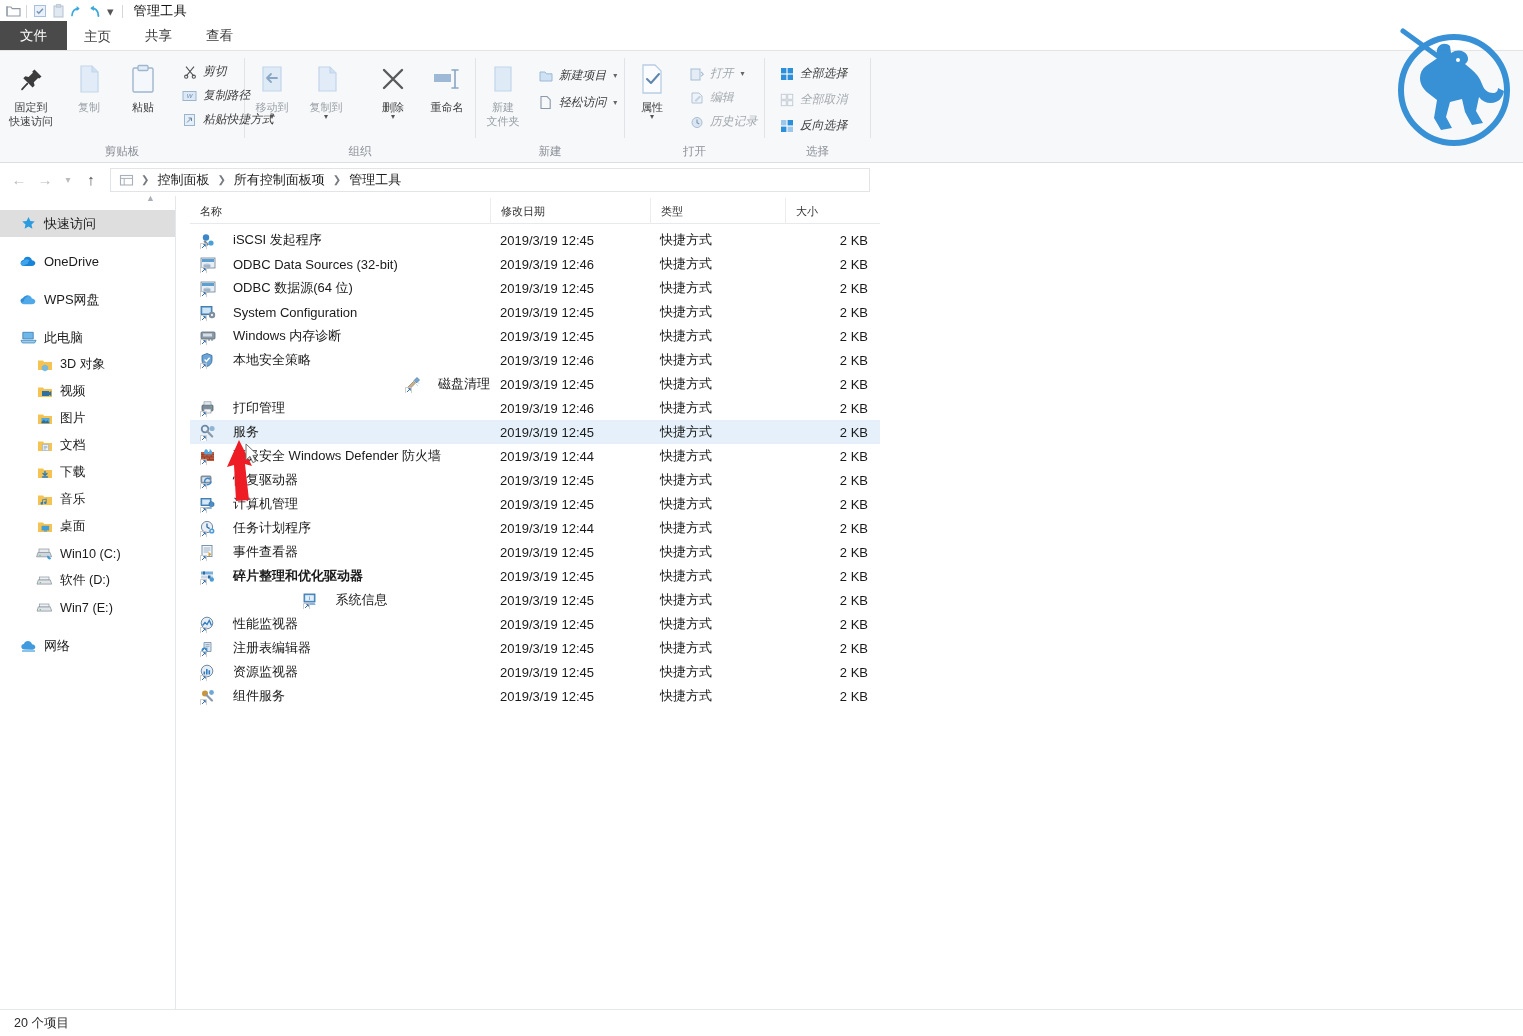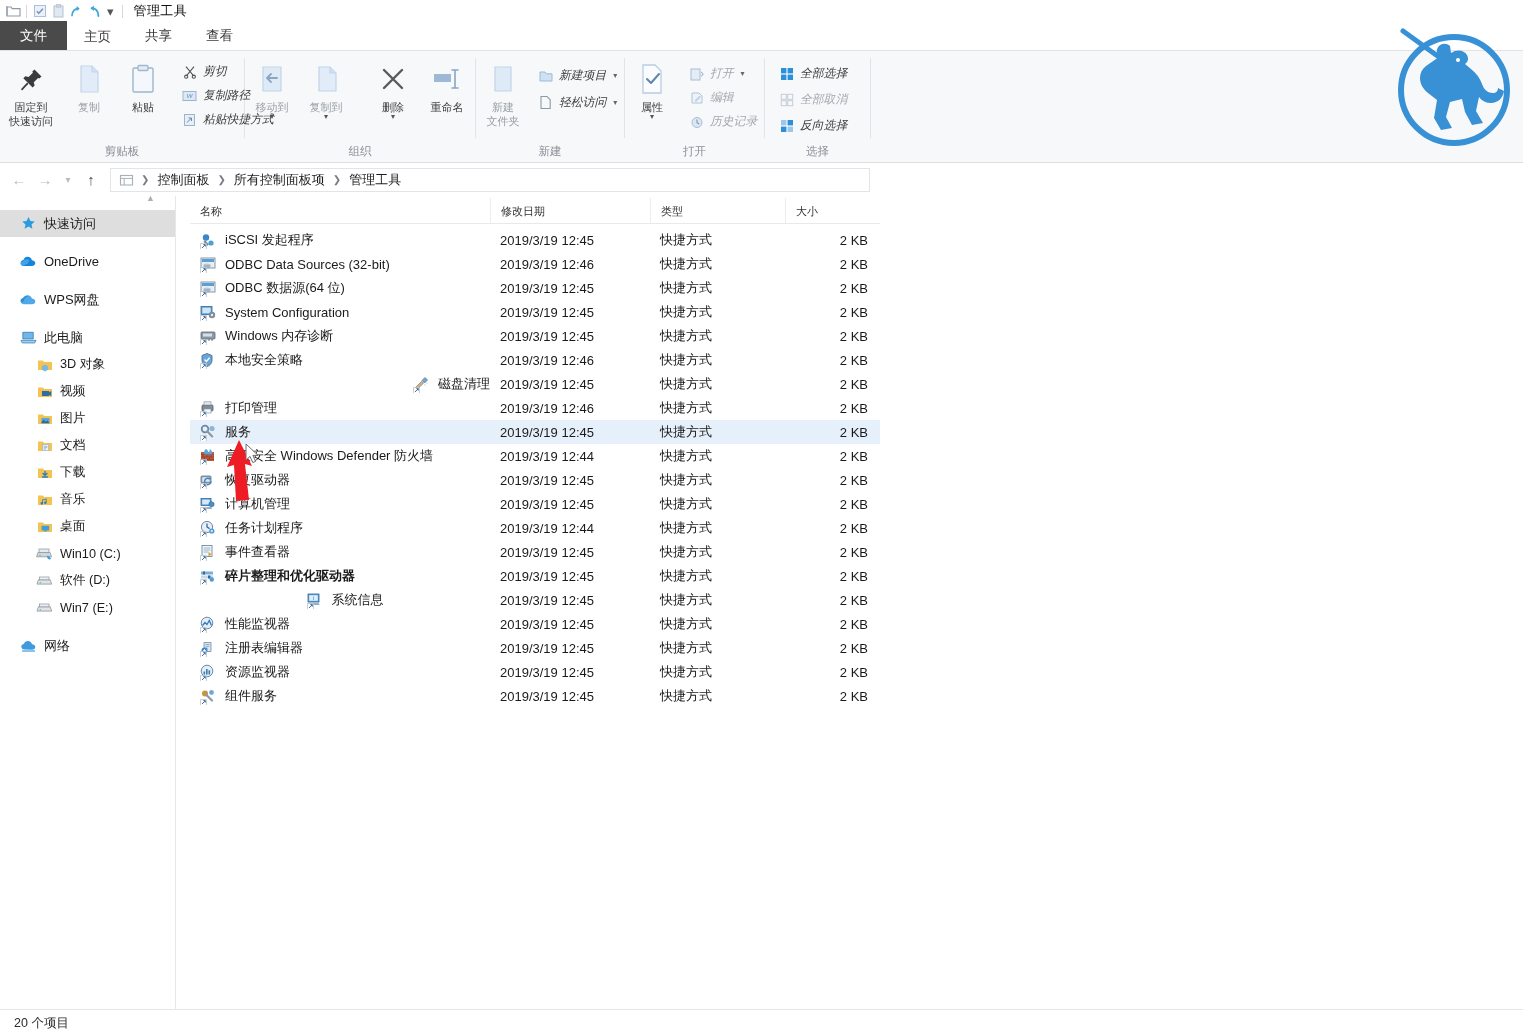--- a/index.html
+++ b/index.html
@@ -117,21 +117,21 @@
   .hcell + .hcell { border-left:1px solid #ececee; }
   .sortmark {
     position:absolute; left:146px; top:193px; font-size:9px; color:#aab0b6;
   }
   .rows { position:absolute; left:190px; top:228px; width:690px; }
   .frow {
     display:flex; align-items:center; height:24px; font-size:13px; color:#1a1a1a;
     cursor:default;
   }
   .frow.sel { background:#e6f0fa; }
-  .fname { display:flex; align-items:center; gap:8px; padding-left:10px; overflow:hidden; white-space:nowrap;}
+  .fname { display:flex; align-items:center; gap:16px; padding-left:10px; overflow:hidden; white-space:nowrap;}
   .fdate { padding-left:10px; color:#1a1a1a; }
   .ftype { padding-left:10px; color:#1a1a1a; }
   .fsize { text-align:right; padding-right:12px; color:#1a1a1a; }
   .ficon { width:17px; height:17px; flex:0 0 17px; position:relative; }
 
   
   .statusbar {
     position:absolute; left:0; bottom:0; width:1523px; height:27px;
     background:#ffffff; border-top:1px solid #e6e7e9;
     display:flex; align-items:center; padding-left:14px;

